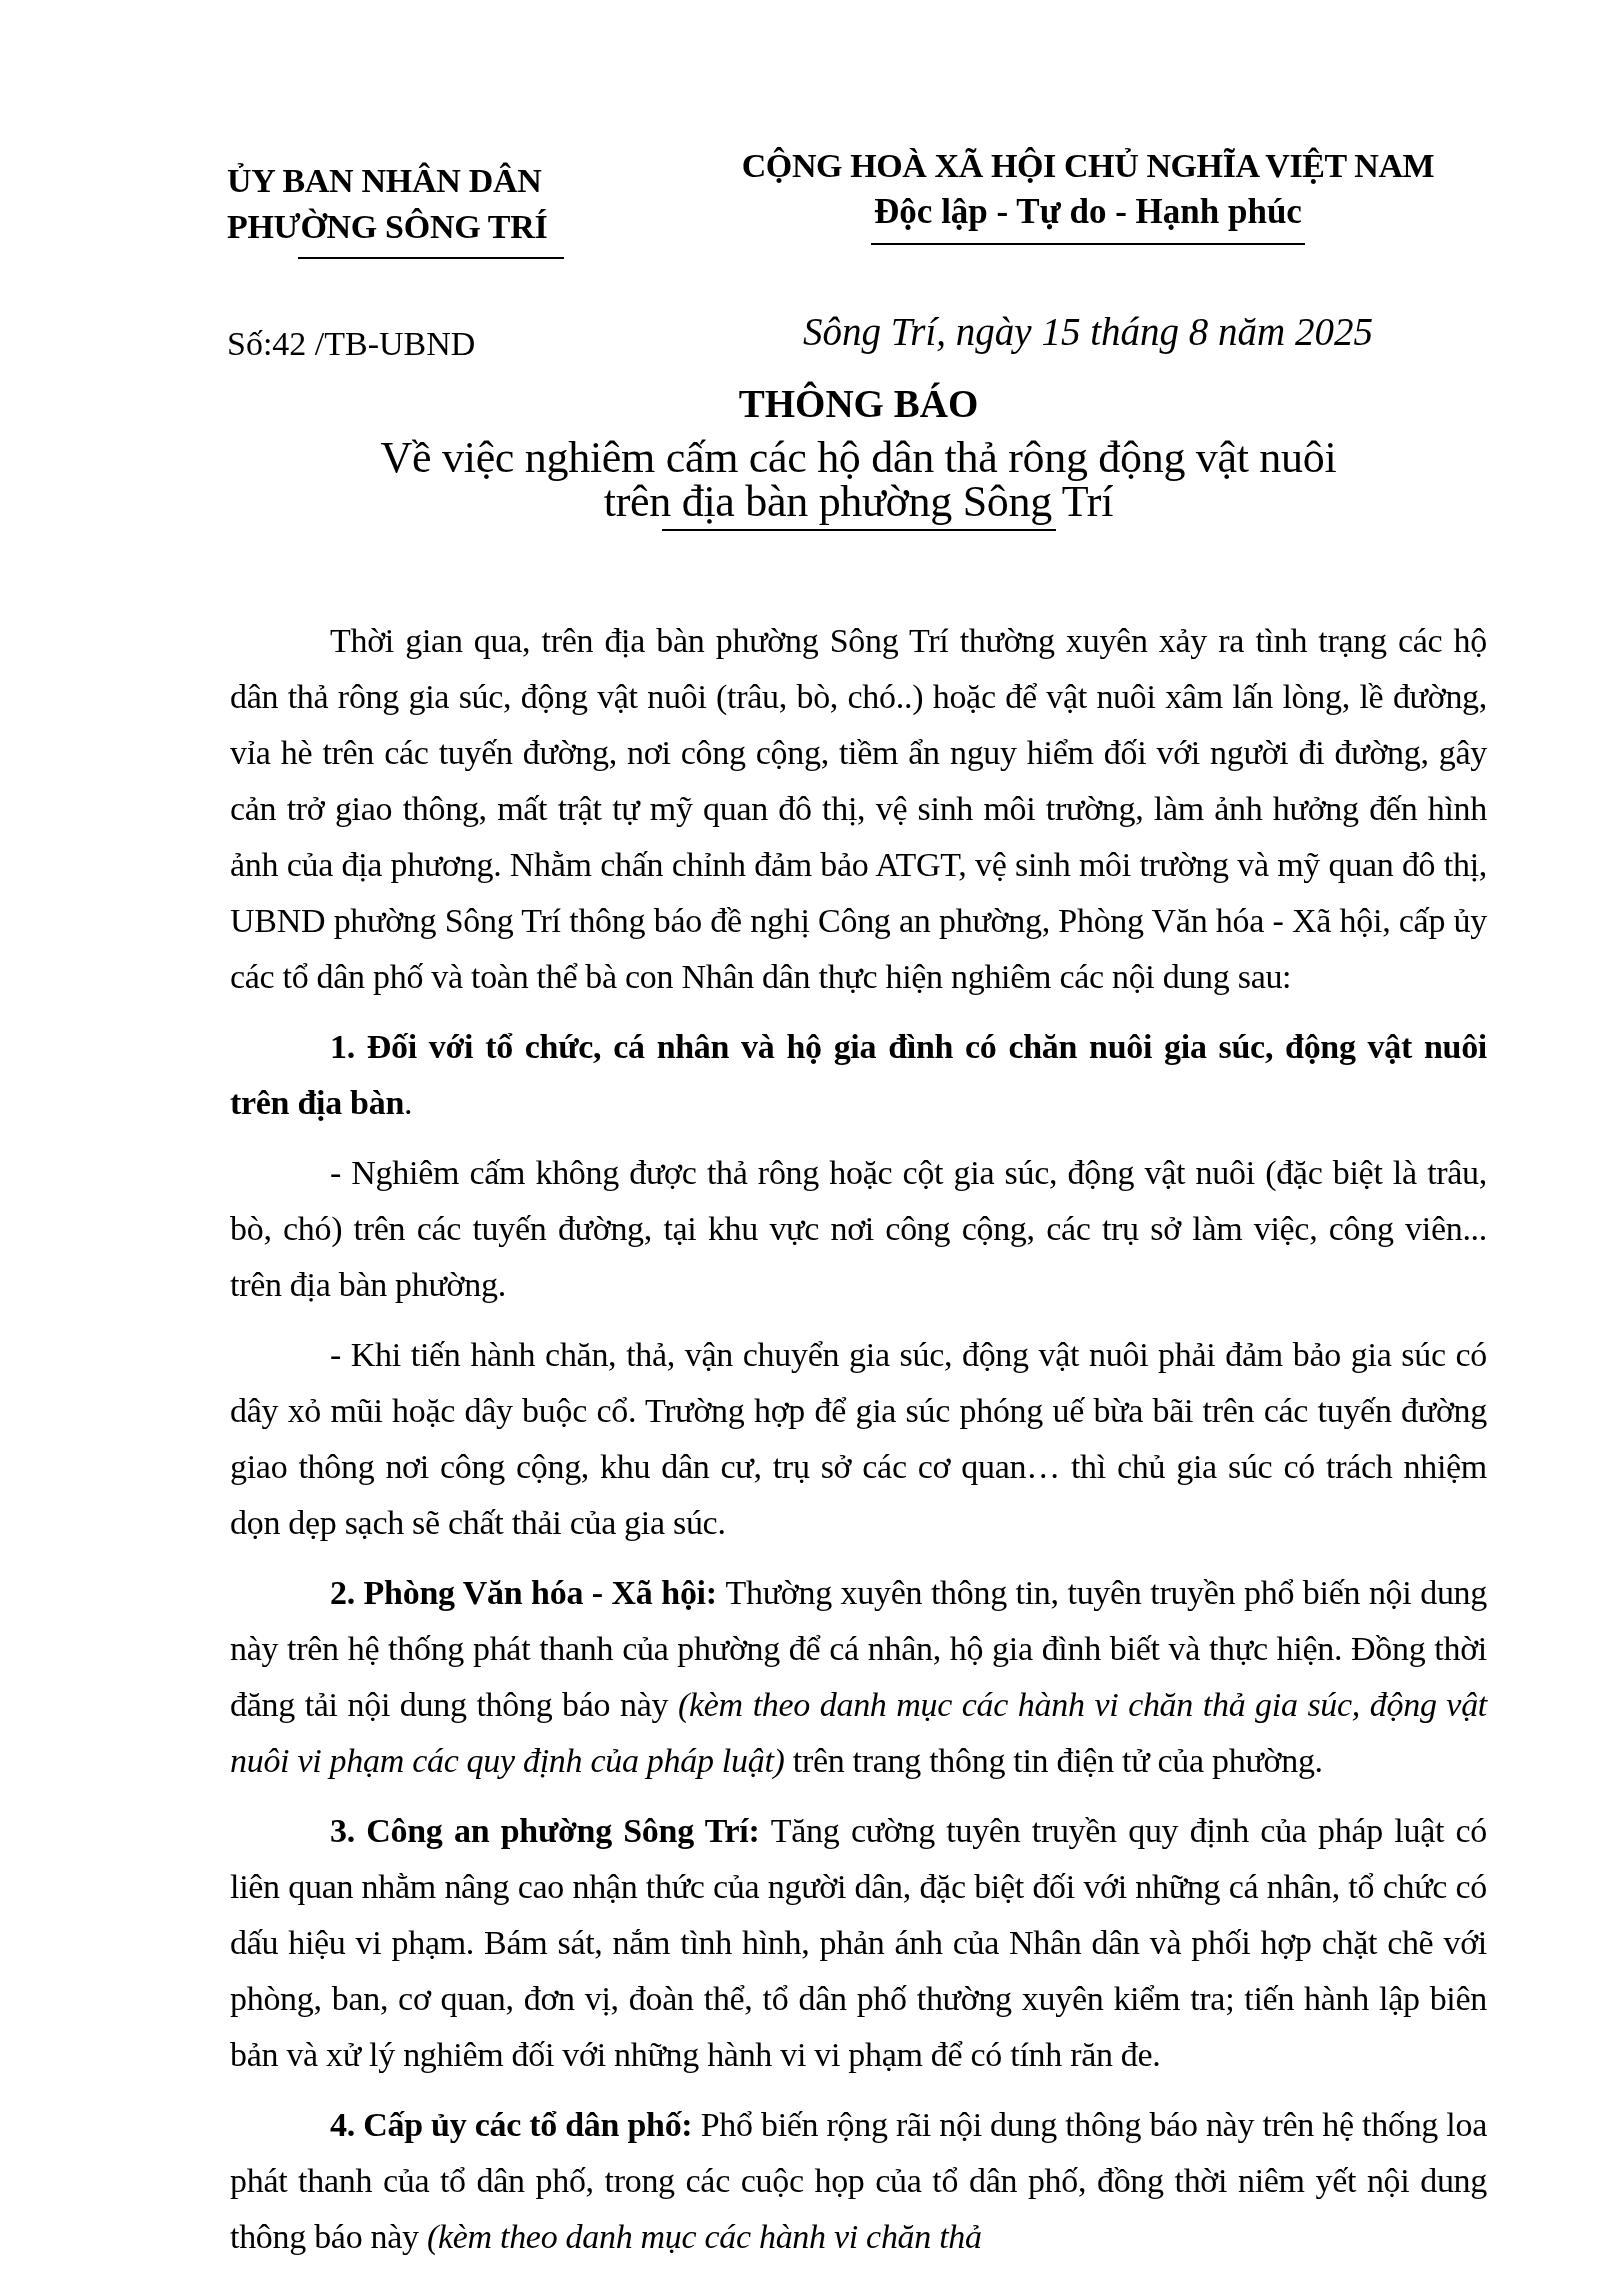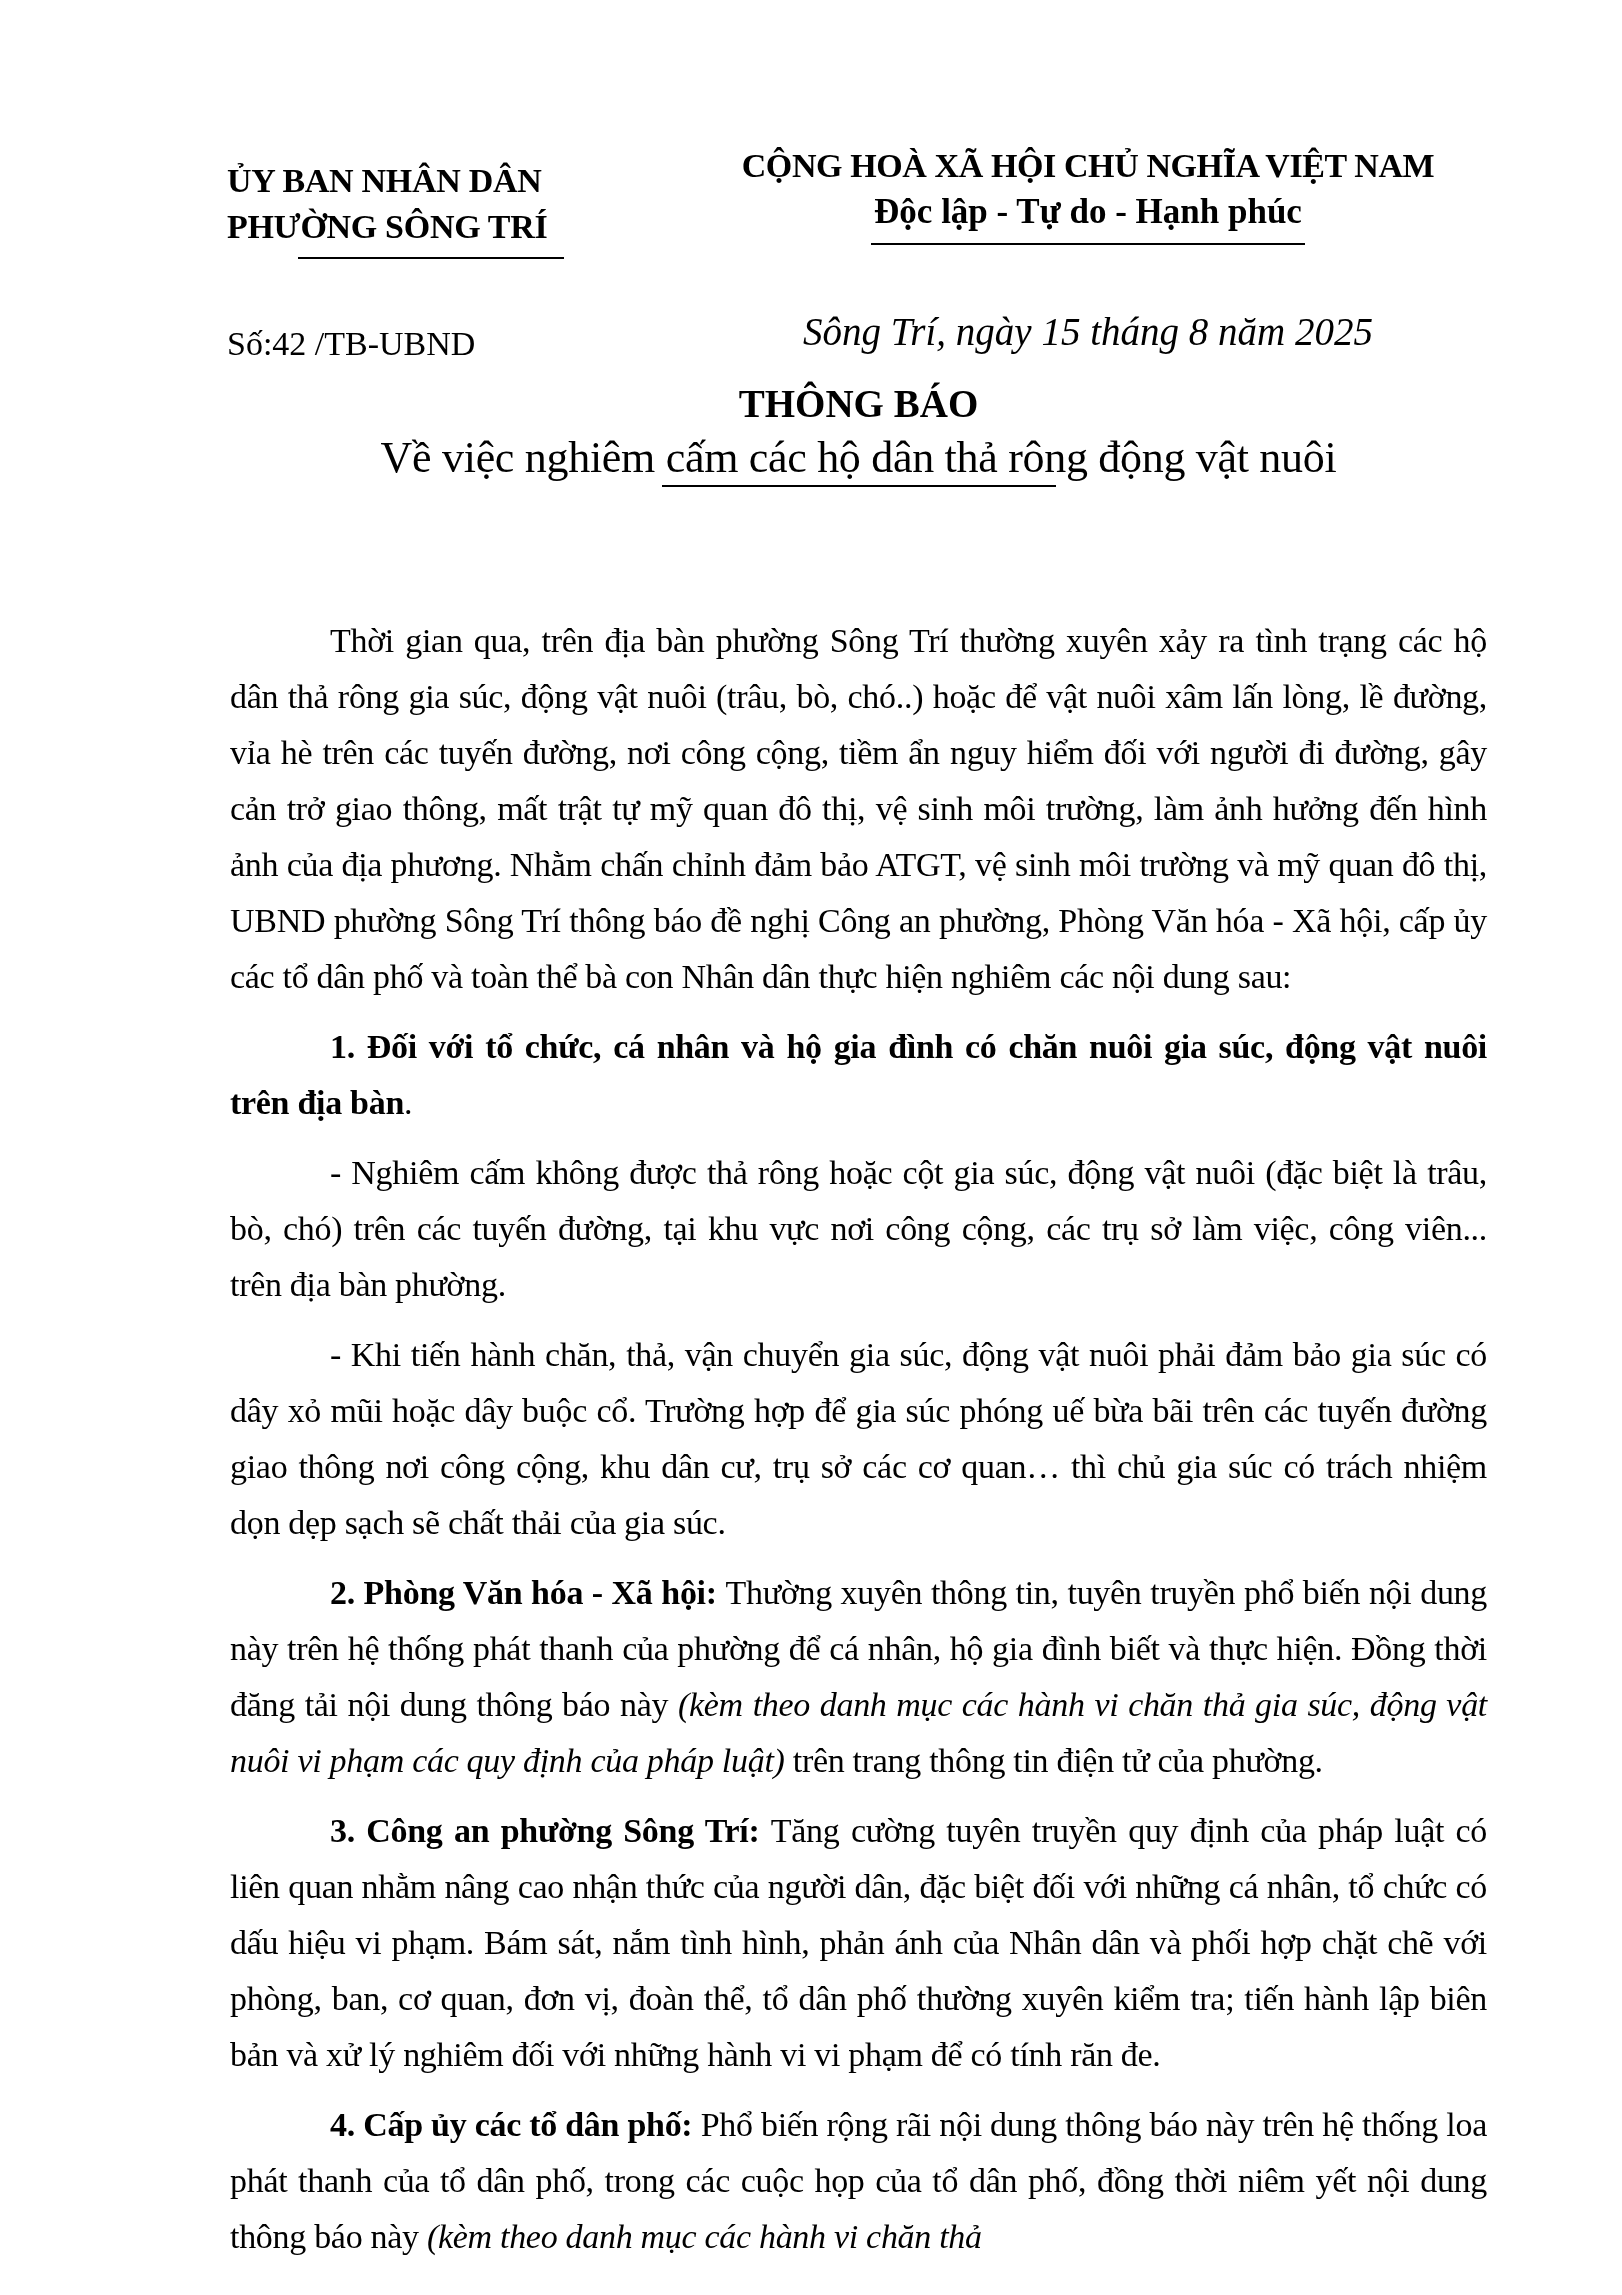--- a/index.html
+++ b/index.html
@@ -117,20 +117,21 @@
   <div class="header-right">
     <div class="nat-line1">CỘNG HOÀ XÃ HỘI CHỦ NGHĨA VIỆT NAM</div>
     <div class="motto">Độc lập - Tự do - Hạnh phúc</div>
     <div class="rule rule-right"></div>
     <div class="place-date">Sông Trí, ngày 15  tháng 8 năm 2025</div>
   </div>
 
   <div class="title-block">
     <div class="doc-title">THÔNG BÁO</div>
     <div class="doc-subtitle-line">Về việc nghiêm cấm các hộ dân thả rông động vật nuôi</div>
+    <div class="doc-subtitle-line">trên địa bàn phường Sông Trí</div>
     <div class="rule rule-title"></div>
   </div>
 
   <div class="body-block">
       <p class="para"><span>Thời gian qua, trên địa bàn phường Sông Trí thường xuyên xảy ra tình trạng các hộ dân thả rông gia súc, động vật nuôi (trâu, bò, chó..) hoặc để vật nuôi xâm lấn lòng, lề đường, vỉa hè trên các tuyến đường, nơi công cộng, tiềm ẩn nguy hiểm đối với người đi đường, gây cản trở giao thông, mất trật tự mỹ quan đô thị, vệ sinh môi trường, làm ảnh hưởng đến hình ảnh của địa phương. Nhằm chấn chỉnh đảm bảo ATGT, vệ sinh môi trường và mỹ quan đô thị, UBND phường Sông Trí thông báo đề nghị Công an phường, Phòng Văn hóa - Xã hội, cấp ủy các tổ dân phố và toàn thể bà con Nhân dân thực hiện nghiêm các nội dung sau:</span></p>
       <p class="para"><span class="b">1. Đối với tổ chức, cá nhân và hộ gia đình có chăn nuôi gia súc, động vật nuôi trên địa bàn</span><span>.</span></p>
       <p class="para"><span>- Nghiêm cấm không được thả rông hoặc cột gia súc, động vật nuôi (đặc biệt là trâu, bò, chó) trên các tuyến đường, tại khu vực nơi công cộng, các trụ sở làm việc, công viên... trên địa bàn phường.</span></p>
       <p class="para"><span>- Khi tiến hành chăn, thả, vận chuyển gia súc, động vật nuôi phải đảm bảo gia súc có dây xỏ mũi hoặc dây buộc cổ. Trường hợp để gia súc phóng uế bừa bãi trên các tuyến đường giao thông nơi công cộng, khu dân cư, trụ sở các cơ quan… thì chủ gia súc có trách nhiệm dọn dẹp sạch sẽ chất thải của gia súc.</span></p>
       <p class="para"><span class="b">2. Phòng Văn hóa - Xã hội: </span><span>Thường xuyên thông tin, tuyên truyền phổ biến nội dung này trên hệ thống phát thanh của phường để cá nhân, hộ gia đình biết và thực hiện. Đồng thời đăng tải nội dung thông báo này </span><span class="i">(kèm theo danh mục các hành vi chăn thả gia súc, động vật nuôi vi phạm các quy định của pháp luật)</span><span> trên trang thông tin điện tử của phường.</span></p>
       <p class="para"><span class="b">3. Công an phường Sông Trí: </span><span>Tăng cường tuyên truyền quy định của pháp luật có liên quan nhằm nâng cao nhận thức của người dân, đặc biệt đối với những cá nhân, tổ chức có dấu hiệu vi phạm. Bám sát, nắm tình hình, phản ánh của Nhân dân và phối hợp chặt chẽ với phòng, ban, cơ quan, đơn vị, đoàn thể, tổ dân phố thường xuyên kiểm tra; tiến hành lập biên bản và xử lý nghiêm đối với những hành vi vi phạm để có tính răn đe.</span></p>

